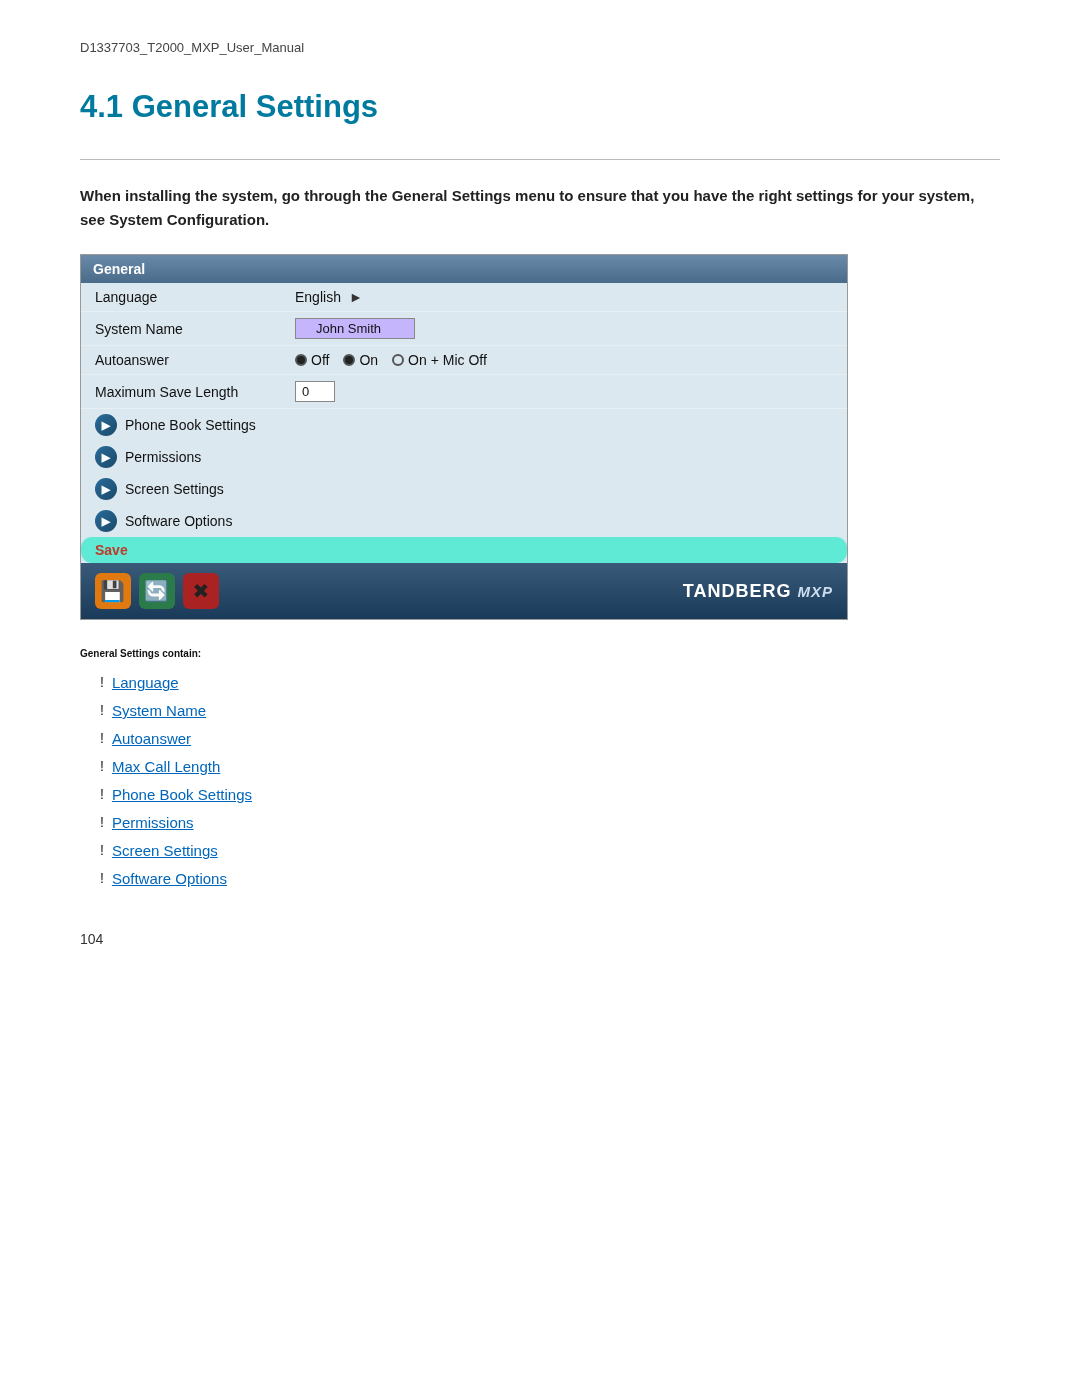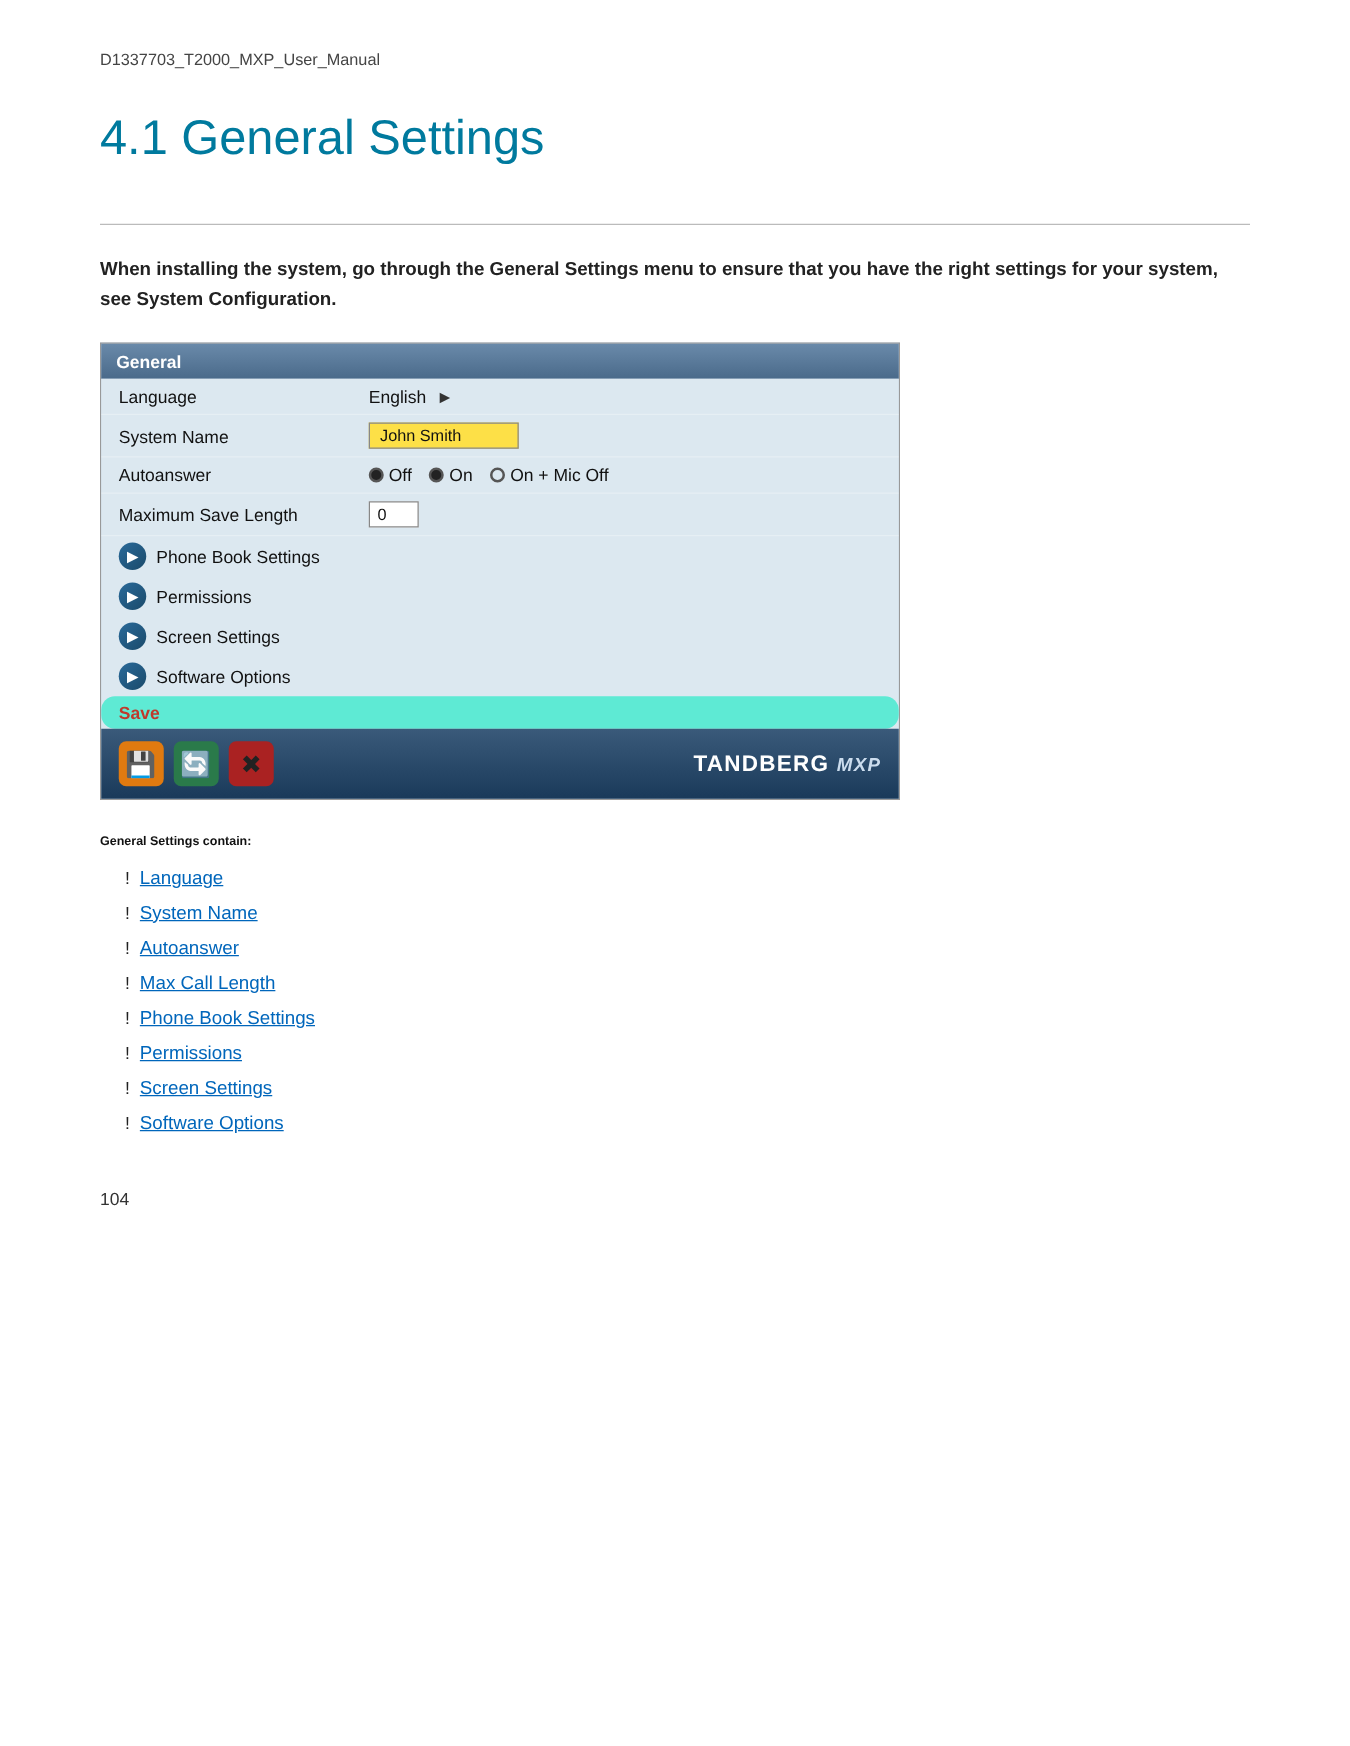--- a/index.html
+++ b/index.html
@@ -14,45 +14,45 @@
       font-size: 15px;
     }
 
     .doc-header {
       font-size: 13px;
       color: #444;
       margin-bottom: 34px;
     }
 
     .page-title {
-      font-size: 39px;
-      font-weight: normal;
+      font-size: 31px;
+      font-weight: bold;
       color: #007a9e;
-      margin-bottom: 46px;
+      margin-bottom: 34px;
     }
 
     .divider {
       border: none;
       border-top: 1px solid #bbbbbb;
       margin-bottom: 24px;
     }
 
     .intro-text {
       font-size: 15px;
       color: #222;
       margin-bottom: 22px;
       line-height: 1.6;
       font-weight: bold;
     }
 
     
     .ui-panel {
       border: 1px solid #999;
       background: #c8d8e8;
-      width: 640px;
+      width: 768px;
       margin-bottom: 28px;
       font-size: 14px;
     }
 
     .ui-panel-header {
       background: linear-gradient(180deg, #6a8aaa 0%, #4a6a8a 100%);
       color: #ffffff;
       padding: 6px 12px;
       font-size: 14px;
       font-weight: bold;
@@ -89,23 +89,23 @@
       align-items: center;
       gap: 8px;
     }
 
     .english-arrow {
       font-size: 14px;
       color: #333;
     }
 
     .input-box {
-      background: #fde047;
+      background: #c4b5fd;
       border: 1px solid #888;
-      padding: 2px 8px;
+      padding: 2px 20px;
       font-size: 13px;
       min-width: 120px;
     }
 
     .input-box-small {
       background: #ffffff;
       border: 1px solid #888;
       padding: 2px 6px;
       font-size: 13px;
       width: 40px;

